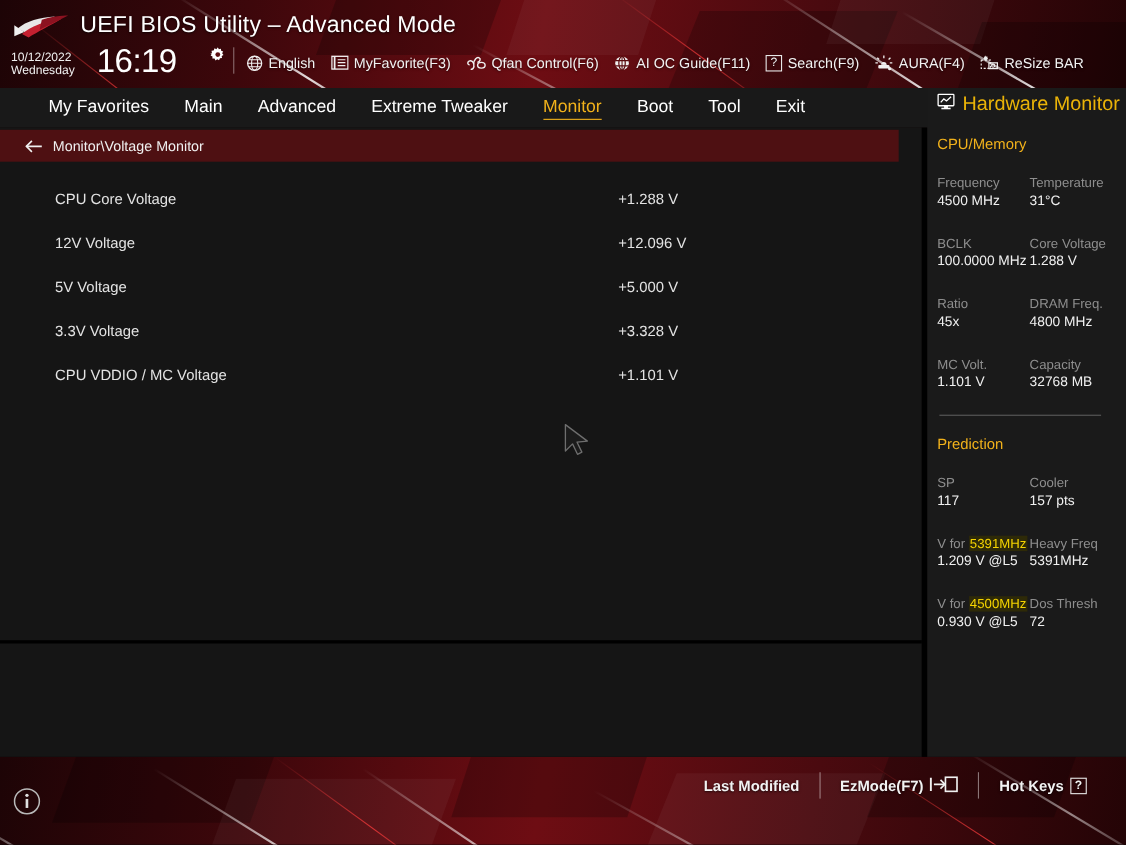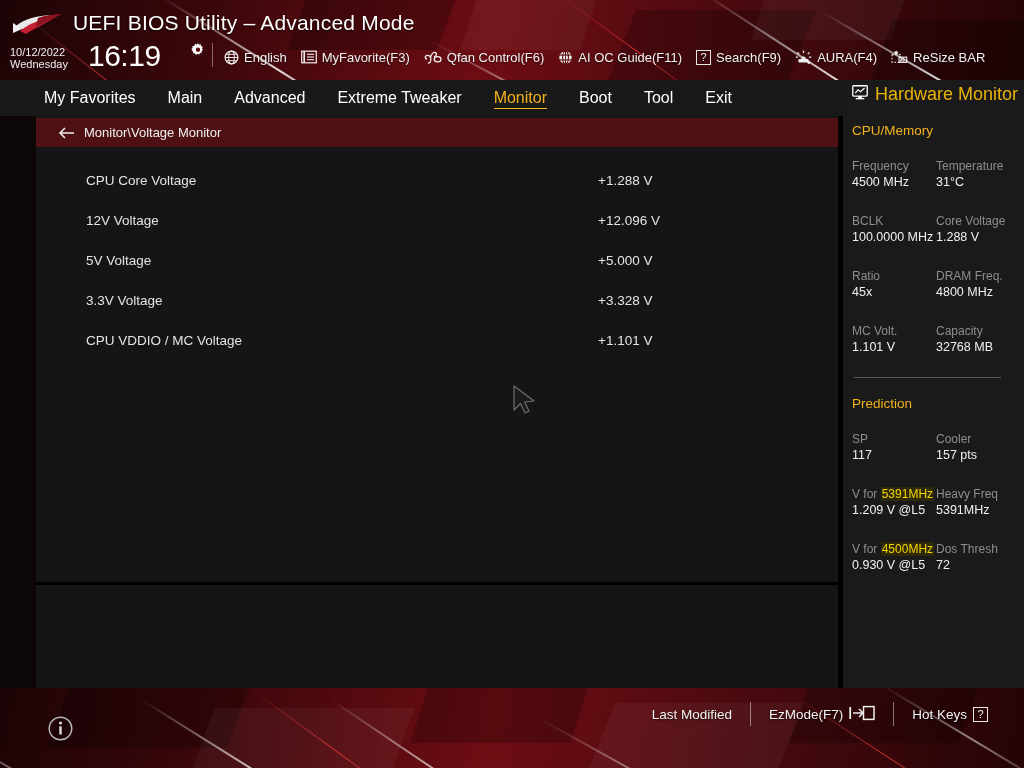--- a/index.html
+++ b/index.html
@@ -79,21 +79,20 @@
   }
   .tab.active { color:#f2b21b; position:relative; }
   .tab.active::after {
     content:""; position:absolute; left:16px; right:16px; bottom:7px; height:1.5px; background:#f2b21b;
   }
 
   
   .content-wrap {
     position:absolute; left:0; top:116px; width:838px; height:572px;
     background:#151515;
-    margin-left:36px;
   }
   .breadcrumb {
     position:absolute; left:0; top:2px; width:817px; height:29px;
     background:#4e1012; display:flex; align-items:center;
   }
   .back-arrow { margin-left:22px; width:17px; height:14px; }
   .breadcrumb .crumb { margin-left:9px; font-size:13px; color:#f0f0f0; }
 
   .rows { position:absolute; left:0; top:44px; width:838px; }
   .row {
@@ -129,21 +128,21 @@
   .kv .v { position:absolute; top:16px; font-size:12.5px; color:#f0f0f0; }
   .kv .c0 { left:0; }
   .kv .c1 { left:84px; }
   .hl { color:#f5d400; background:#2e2a08; padding:0 1px; }
 
   .side-divider {
     position:absolute; left:11px; width:147px; height:1px; background:#5a5a5a;
   }
 
   
-  .footer { position:absolute; left:0; top:688px; width:1024px; height:80px; }
+  .footer { position:absolute; left:0; top:688px; width:1024px; height:80px;font-weight:bold; }
   .foot-items {
     position:absolute; right:18px; top:14px; display:flex; align-items:center; gap:0;
     font-size:13.5px; color:#f2f2f2; text-shadow:0 1px 2px rgba(0,0,0,.7);
   }
   .foot-item { display:flex; align-items:center; gap:6px; padding:0 18px; white-space:nowrap; }
   .foot-vsep { width:1px; height:24px; background:rgba(255,255,255,0.45); }
 
   .cursor { position:absolute; left:512px; top:385px; width:26px; height:30px; }
 </style>
 </head>

